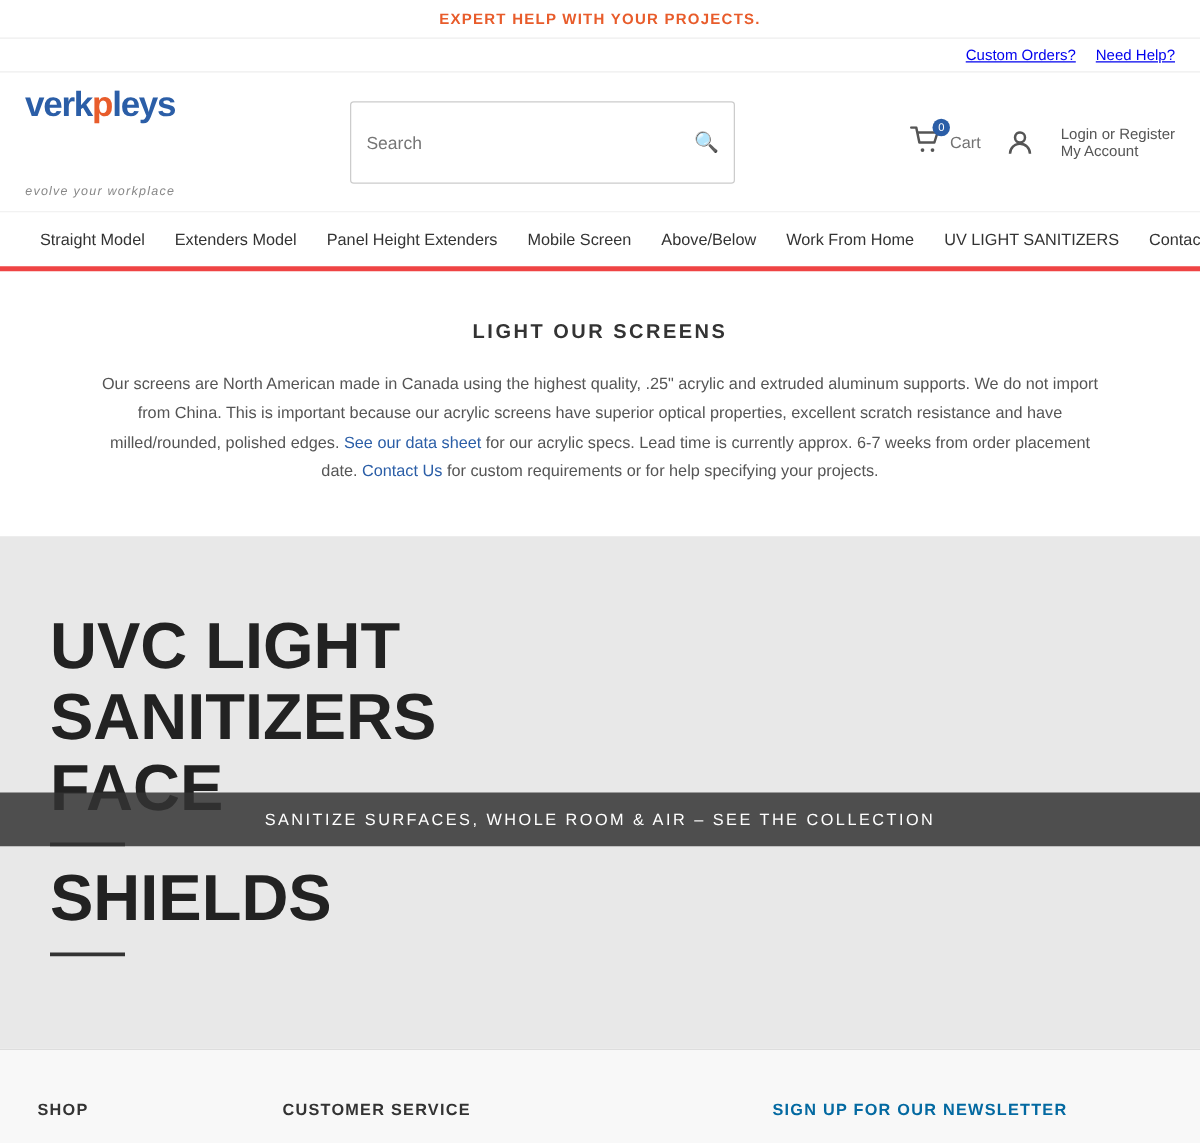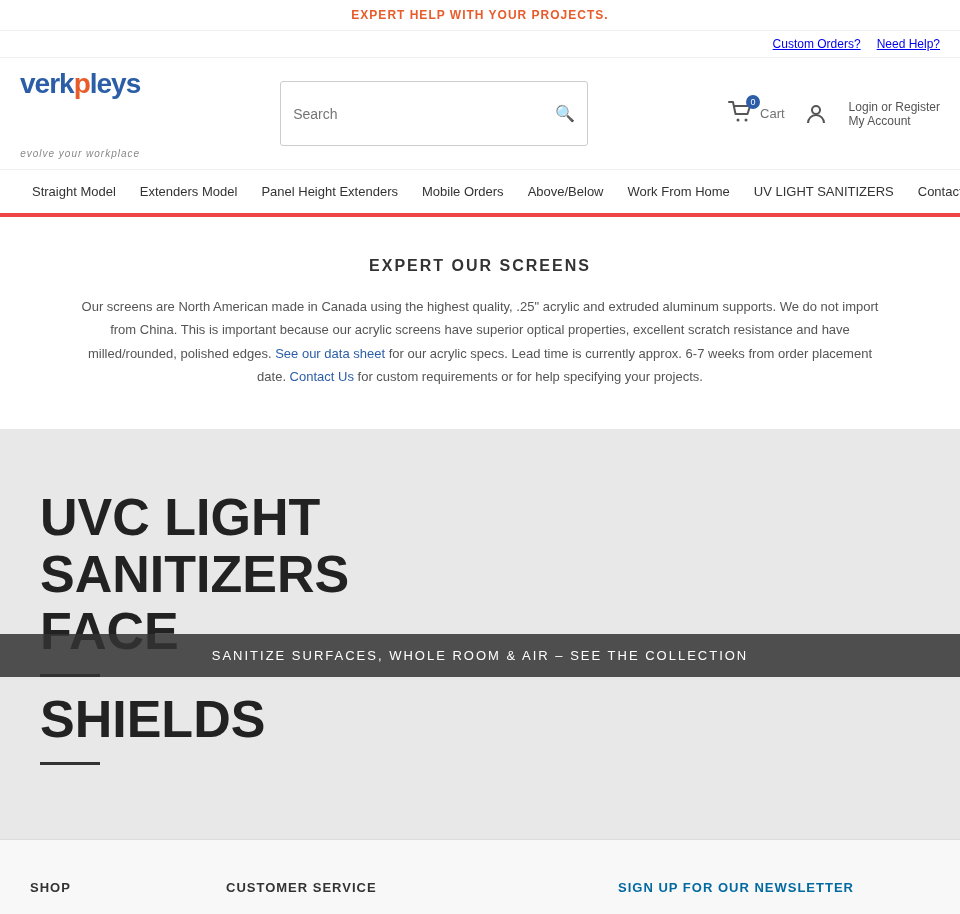--- a/index.html
+++ b/index.html
@@ -315,30 +315,30 @@
         <div style="font-size:12px;color:#555;">My Account</div>
       </div>
     </div>
   </div>
 </div>
 
 <nav class="main-nav">
   <a href="#">Straight Model</a>
   <a href="#">Extenders Model</a>
   <a href="#">Panel Height Extenders</a>
-  <a href="#">Mobile Orders</a>
+  <a href="#">Mobile Screen</a>
   <a href="#">Above/Below</a>
   <a href="#">Work From Home</a>
   <a href="#">UV LIGHT SANITIZERS</a>
   <a href="#">Contact Us</a>
 
 </nav>
 
 <div class="about-section">
-  <div class="about-title">EXPERT OUR SCREENS</div>
+  <div class="about-title">LIGHT OUR SCREENS</div>
   <p class="about-text">
     Our screens are North American made in Canada using the highest quality, .25" acrylic and extruded aluminum supports. We do not import from China. This is important because our acrylic screens have superior optical properties, excellent scratch resistance and have milled/rounded, polished edges. <a href="#">See our data sheet</a> for our acrylic specs. Lead time is currently approx. 6-7 weeks from order placement date. <a href="#">Contact Us</a> for custom requirements or for help specifying your projects.
   </p>
 </div>
 
 <div class="hero-section">
   <div class="hero-title">
     <span>UVC LIGHT</span><br>
     <span>SANITIZERS</span><br>
     <span>FACE</span>

